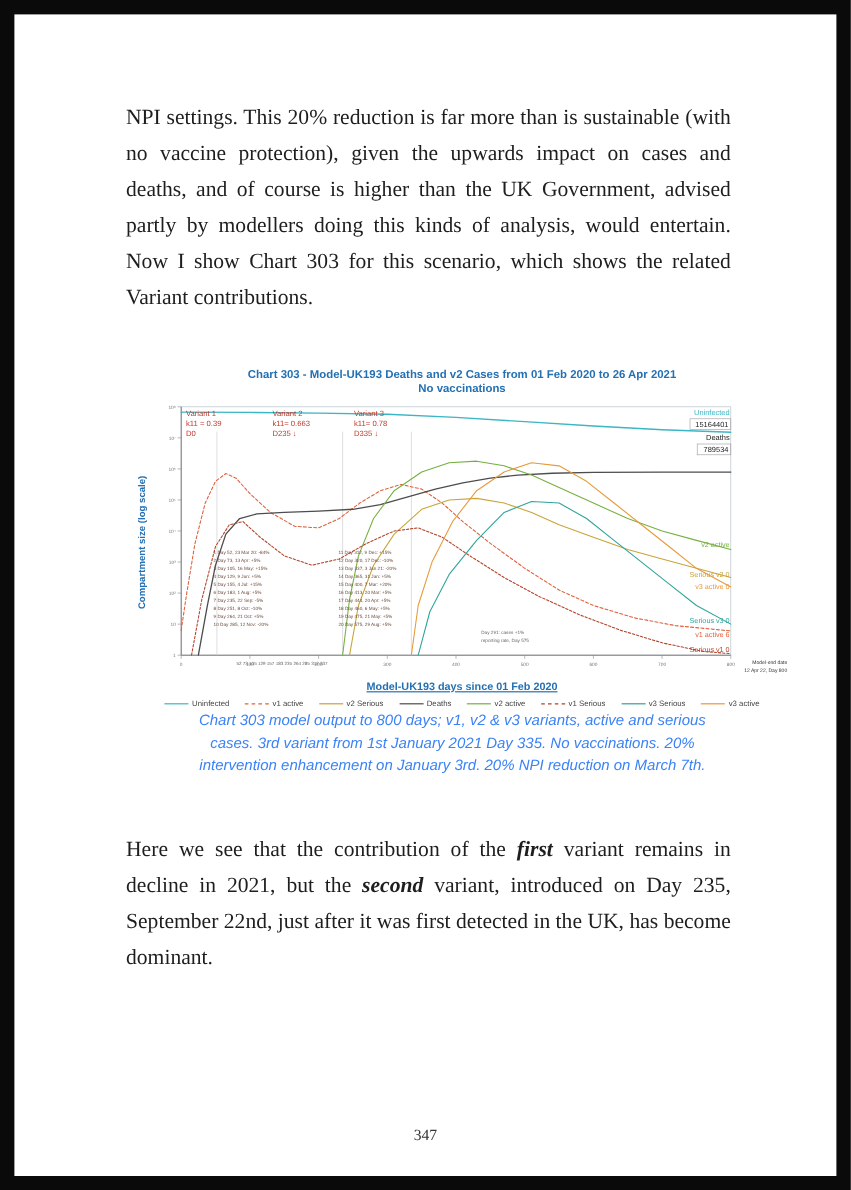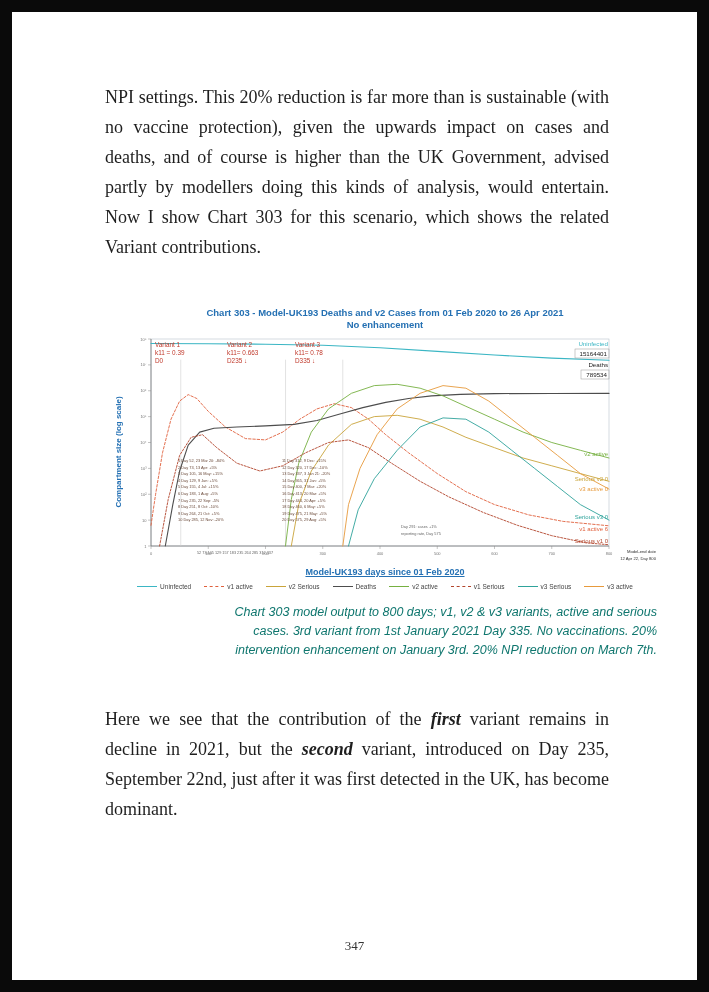--- a/index.html
+++ b/index.html
@@ -15,37 +15,37 @@
 
   figure.chart-wrap{margin:26px 0 0 6px;width:548px;}
   .chart-title{text-align:center;color:#2470b3;font:bold 9.5px/12px "Liberation Sans",sans-serif;margin-top:45px;}
   #chart-svg{display:block;margin-top:3px;}
   #chart-svg text{font-family:"Liberation Sans",sans-serif;}
   .xaxis-title{text-align:center;color:#2470b3;font:bold 9px "Liberation Sans",sans-serif;margin-top:1px;text-decoration:underline;}
   .legend{display:flex;justify-content:center;align-items:center;gap:13px;margin-top:6px;
           font:6.5px "Liberation Sans",sans-serif;color:#444;white-space:nowrap;}
   .legend .li{display:inline-flex;align-items:center;}
   .legend .sw{display:inline-block;width:20px;height:0;border-top:1.6px solid #000;margin-right:3px;}
-  .caption{margin:13px 0 0 -14px;width:560px;text-align:right;
-           font:italic 12.5px/19px "Liberation Sans",sans-serif;color:#0f766e;}
+  .caption{margin:1px 0 0 -14px;width:560px;text-align:center;
+           font:italic 12.5px/19px "Liberation Sans",sans-serif;color:#3b82f6;}
   .page-number{position:absolute;bottom:26px;left:0;right:0;text-align:center;
                font-size:13px;color:#333;}
 </style>
 </head>
 <body>
 
 <div class="page">
   <div class="content">
 
     <p class="body-text">NPI settings. This 20% reduction is far more than is sustainable (with no vaccine protection), given the upwards impact on cases and deaths, and of course is higher than the UK Government, advised partly by modellers doing this kinds of analysis, would entertain. Now I show Chart 303 for this scenario, which shows the related Variant contributions.</p>
 
     <figure class="chart-wrap">
       <div class="chart-title">
         <div>Chart 303 - Model-UK193 Deaths and v2 Cases from 01 Feb 2020 to 26 Apr 2021</div>
-        <div>No enhancement</div>
+        <div>No vaccinations</div>
       </div>
 
       <svg id="chart-svg" width="548" height="232" viewBox="0 0 548 232">
 
         <rect x="40" y="5" width="458" height="207" fill="none" stroke="#b8c4cc" stroke-width="0.6"></rect>
         <line x1="40" y1="5" x2="40" y2="212" stroke="#777" stroke-width="0.8"></line>
         <line x1="40" y1="212" x2="498" y2="212" stroke="#777" stroke-width="0.8"></line>
 
         <g id="g-markers">
             <line x1="69.77" y1="212" x2="69.77" y2="25.69999999999999" stroke="#cfcfcf" stroke-width="0.6"></line>

